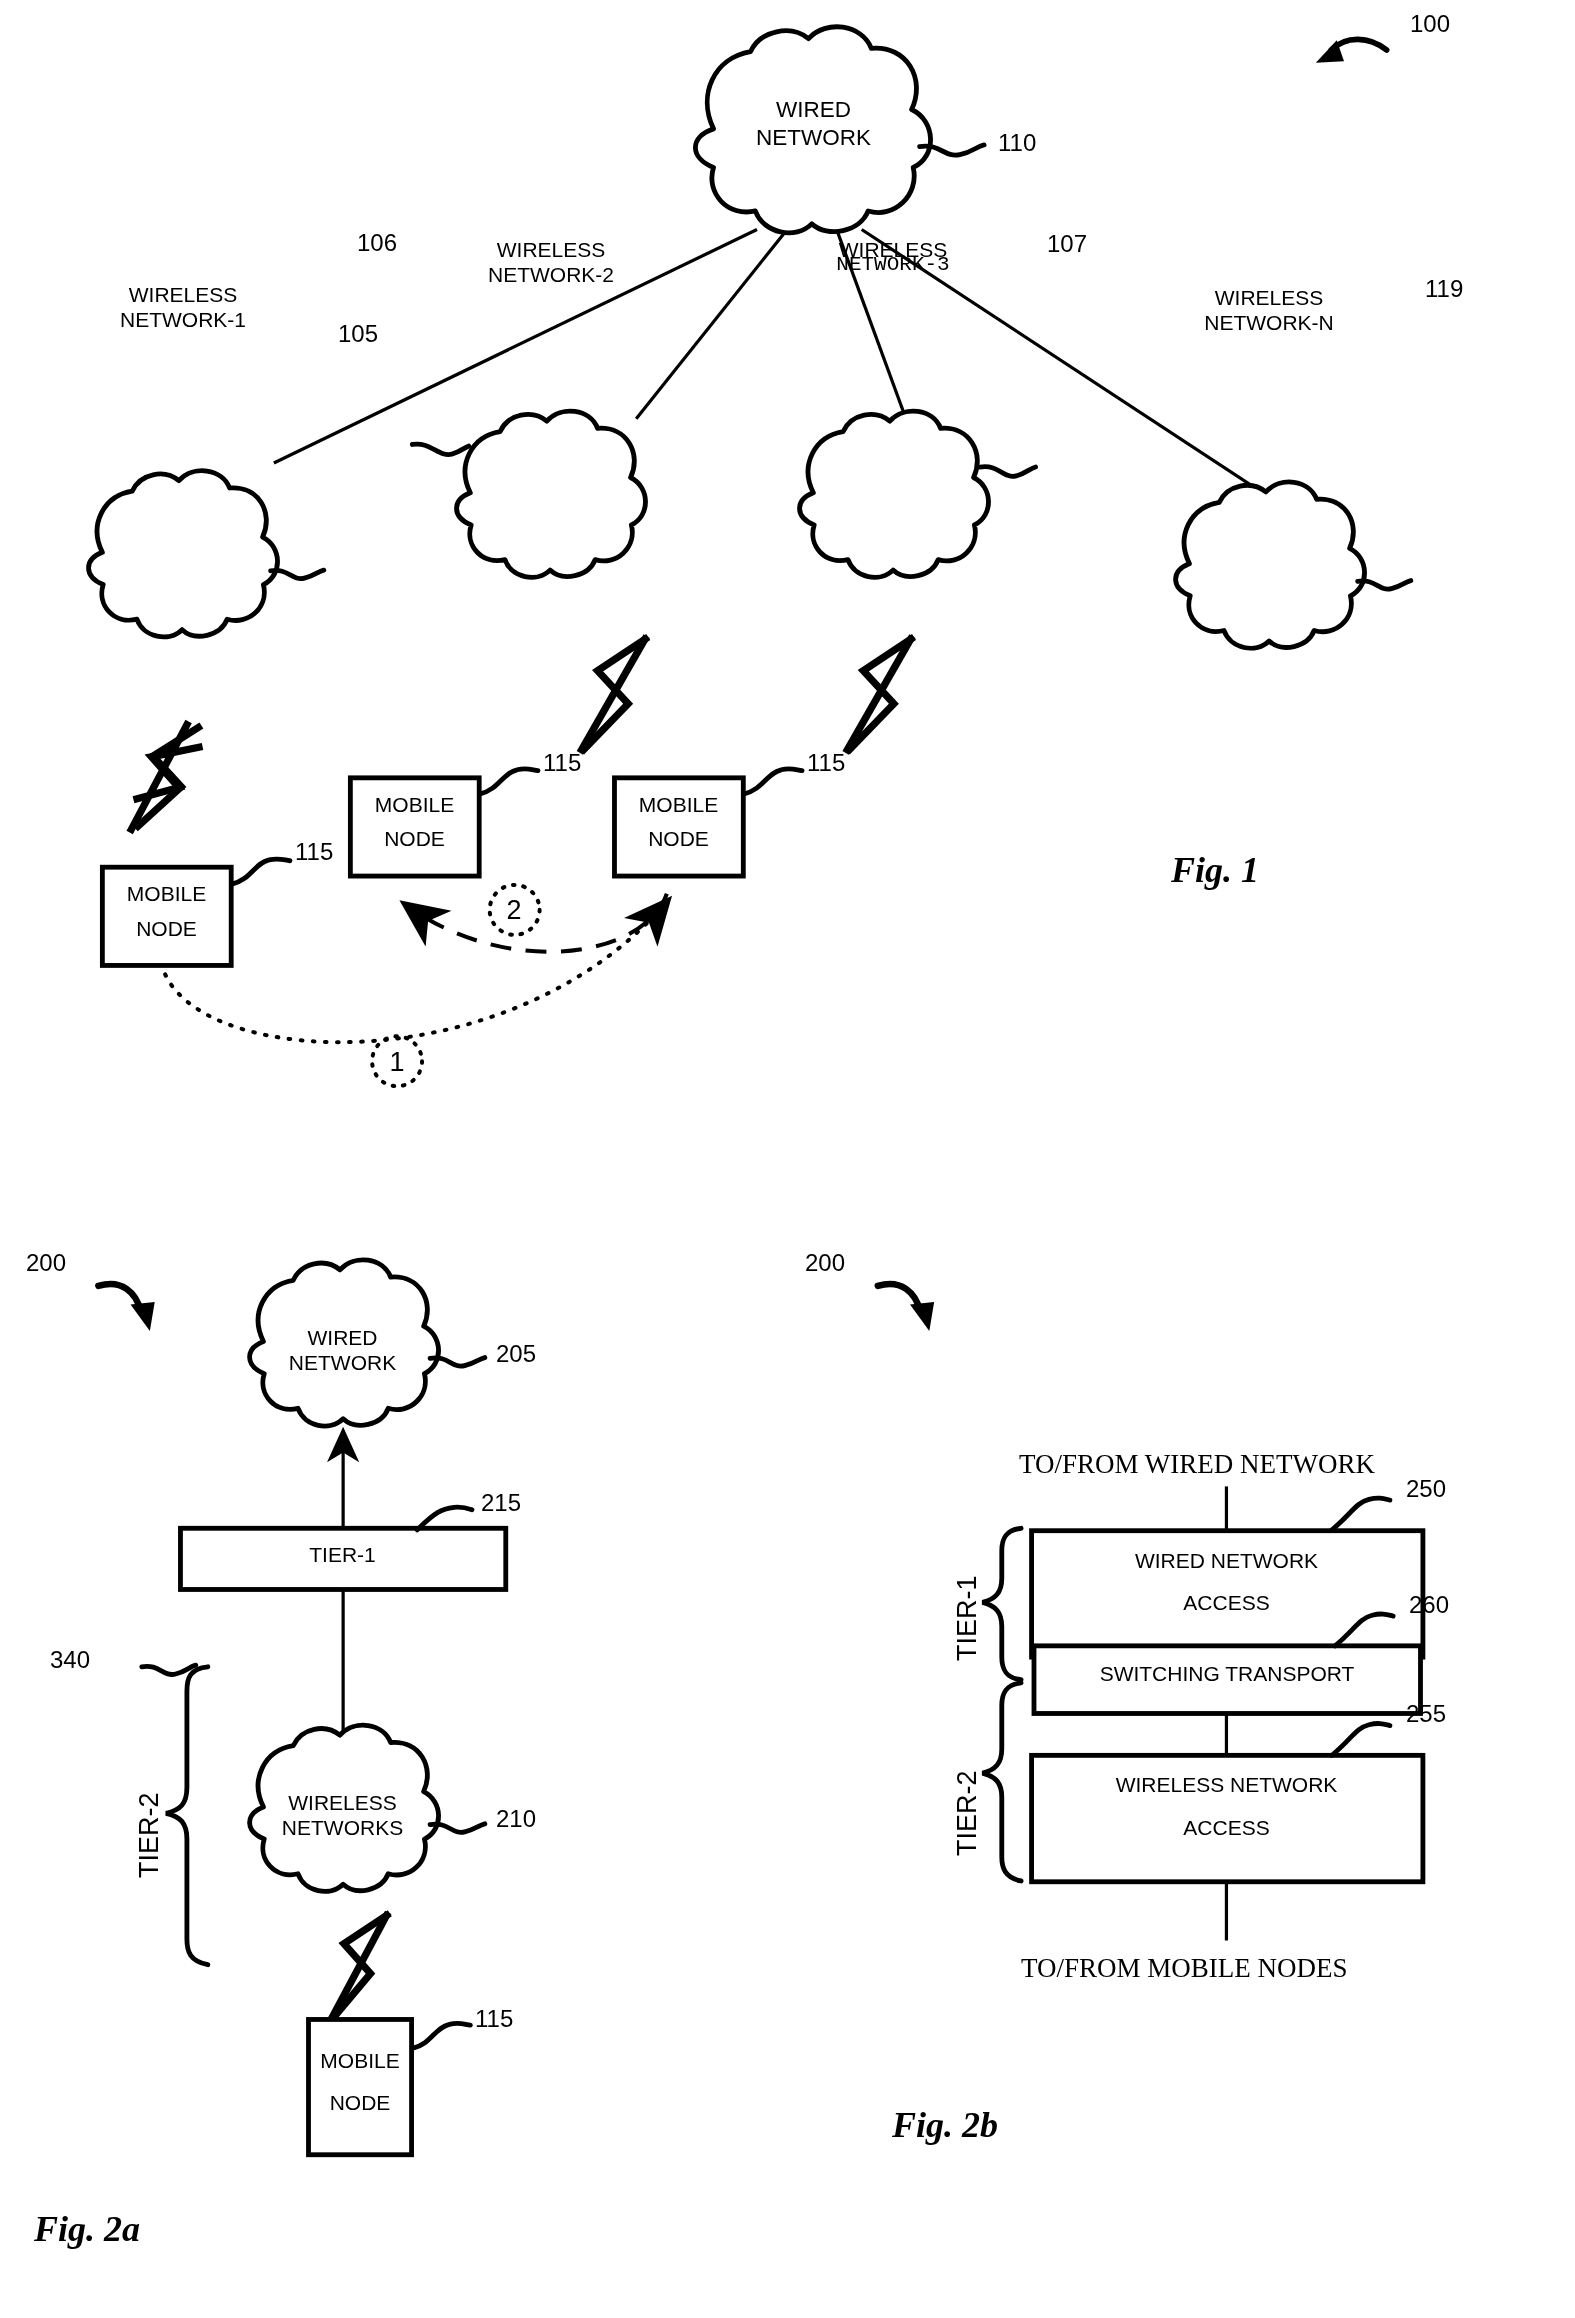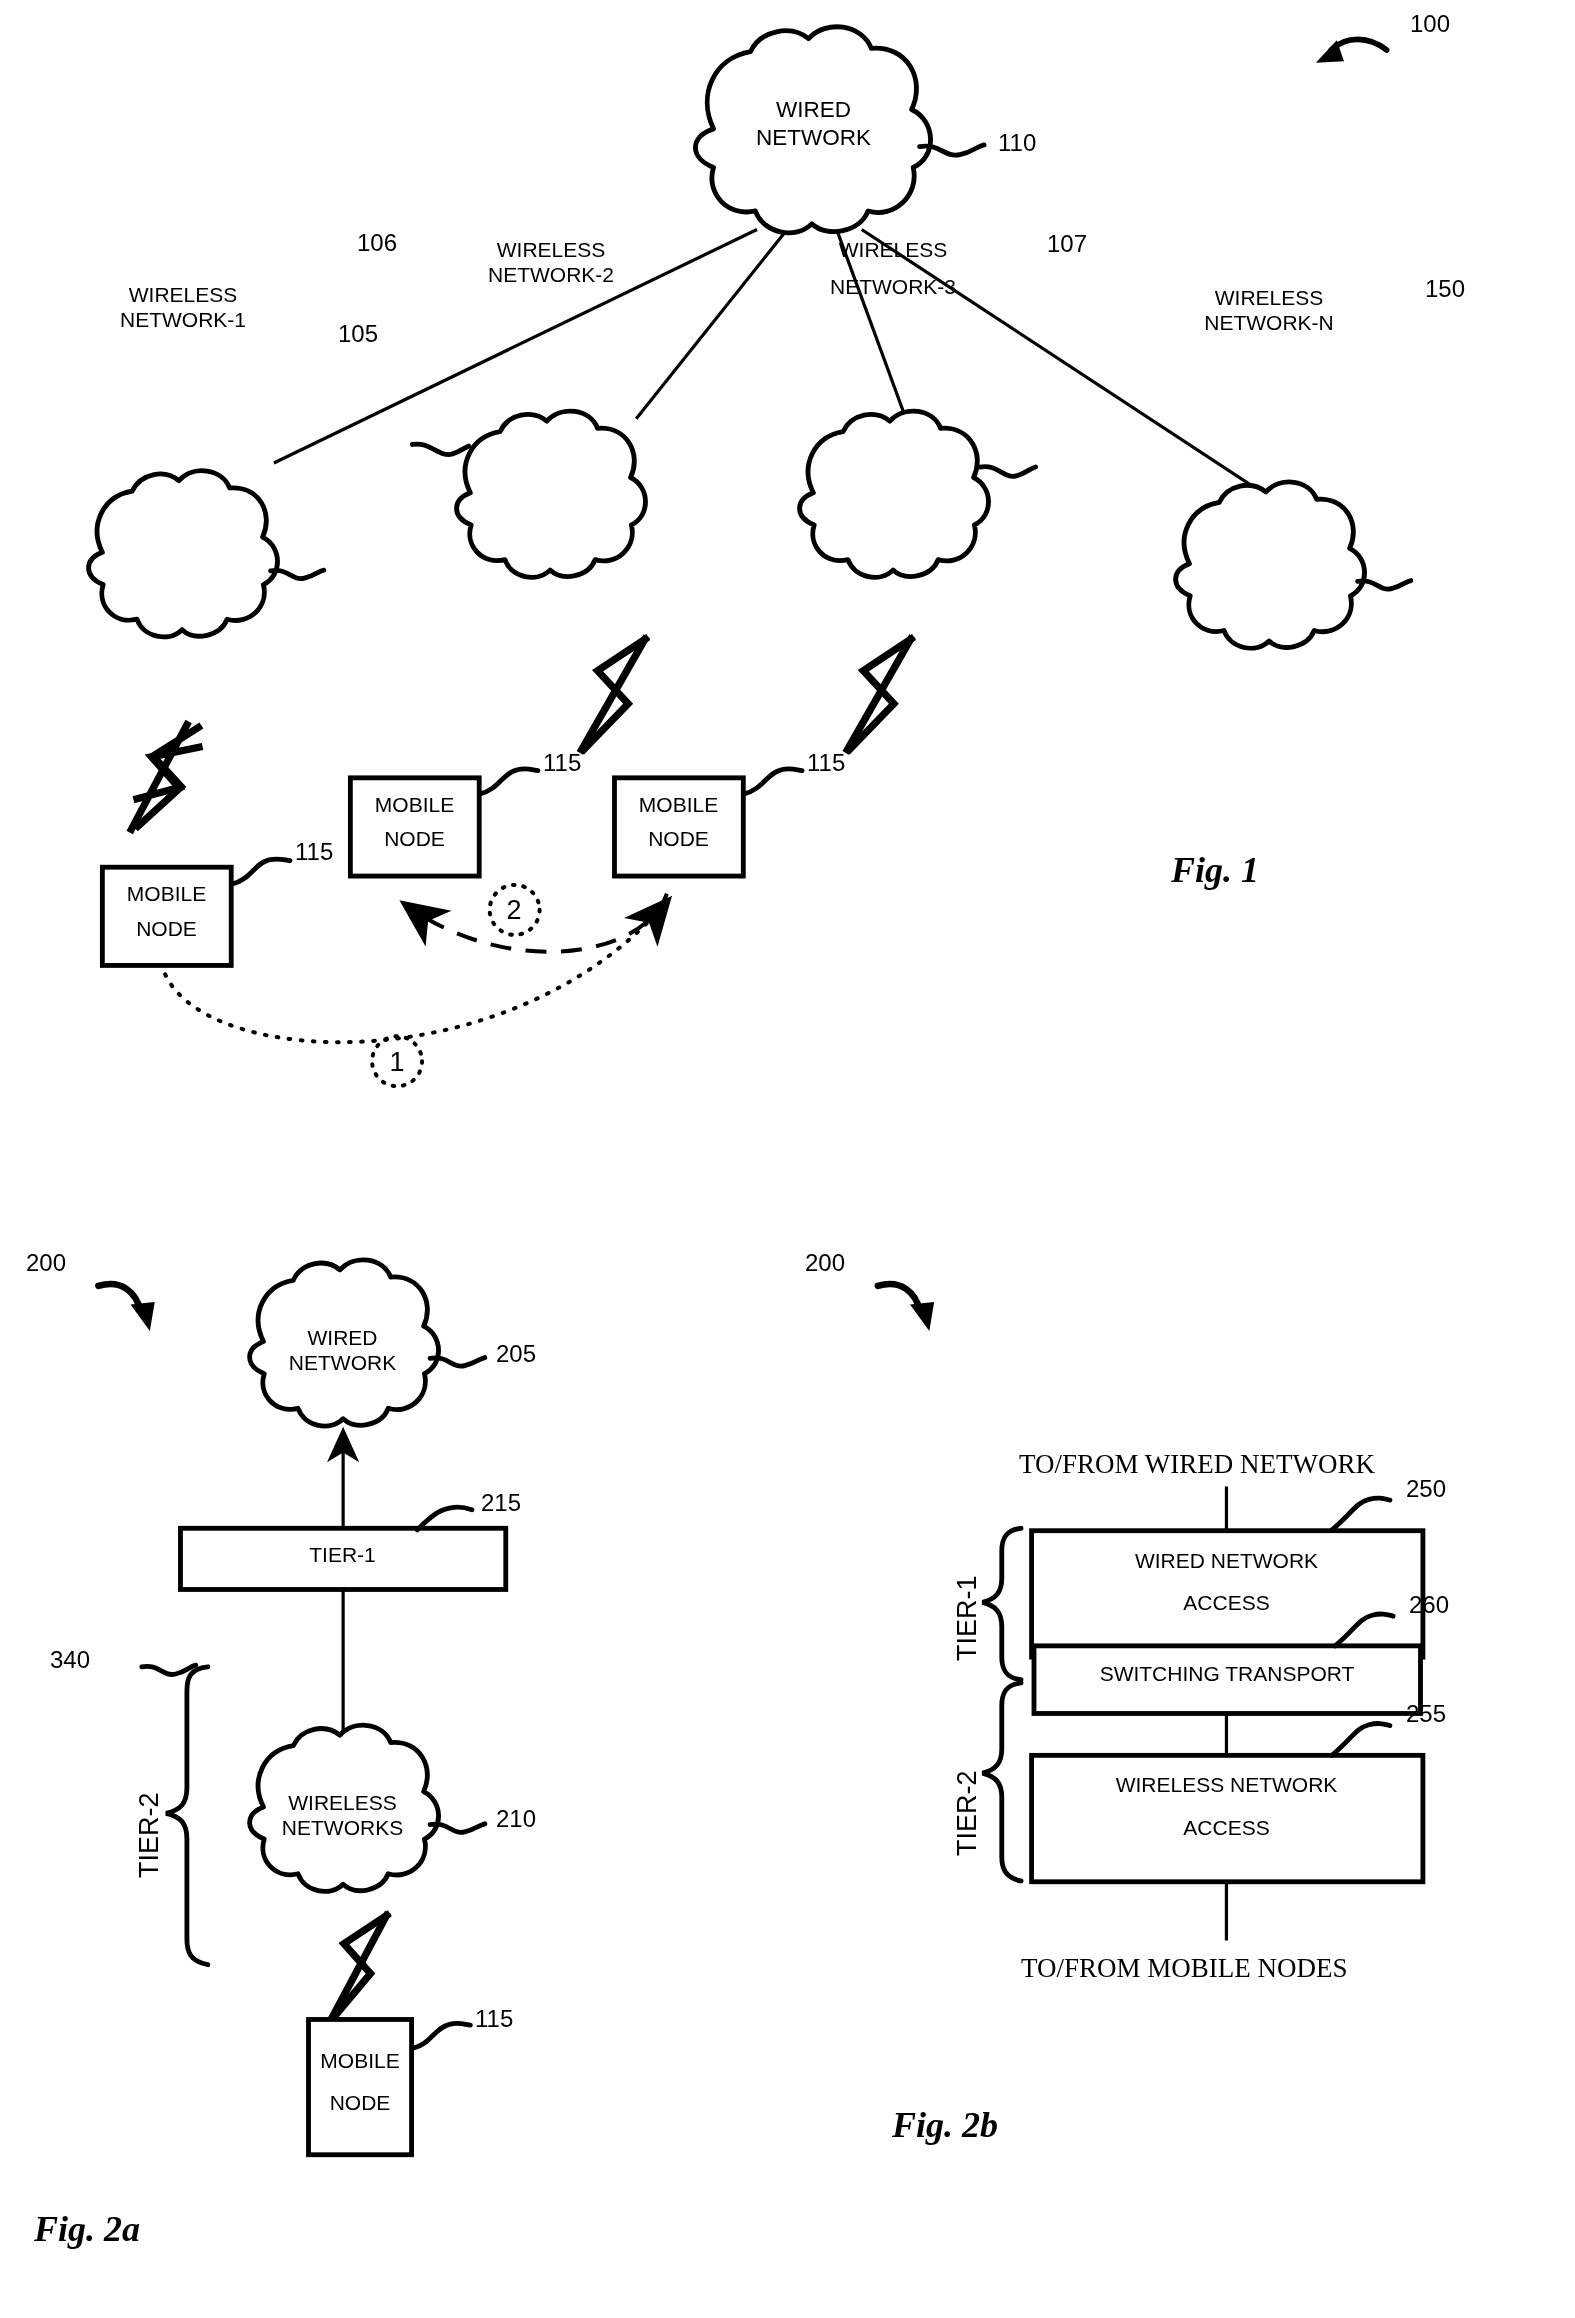--- a/index.html
+++ b/index.html
@@ -366,26 +366,26 @@
 
   <div class="lbl cloud-label" style="left:97px; top:284px; width:172px;">WIRELESS</div>
   <div class="lbl cloud-label" style="left:97px; top:309px; width:172px;">NETWORK-1</div>
   <div class="ref" style="left:338px; top:272px;margin-top:48px;">105</div>
 
   <div class="lbl cloud-label" style="left:465px; top:239px; width:172px;">WIRELESS</div>
   <div class="lbl cloud-label" style="left:465px; top:264px; width:172px;">NETWORK-2</div>
   <div class="ref" style="left:357px; top:229px;">106</div>
 
   <div class="lbl cloud-label" style="left:807px; top:239px; width:172px;">WIRELESS</div>
-  <div class="lbl cloud-label" style="left:807px; top:276px; width:172px;">NETWORK-3</div>
+  <div class="lbl cloud-label" style="left:807px; top:254px; width:172px;font-family:Liberation Mono, monospace;">NETWORK-3</div>
   <div class="ref" style="left:1047px; top:230px;">107</div>
 
   <div class="lbl cloud-label" style="left:1183px; top:287px; width:172px;">WIRELESS</div>
   <div class="lbl cloud-label" style="left:1183px; top:312px; width:172px;">NETWORK-N</div>
-  <div class="ref" style="left:1425px; top:275px;">150</div>
+  <div class="ref" style="left:1425px; top:275px;">119</div>
 
   <div class="lbl box-label" style="left:102px; top:883px; width:129px;">MOBILE</div>
   <div class="lbl box-label" style="left:102px; top:918px; width:129px;">NODE</div>
   <div class="ref" style="left:295px; top:838px;">115</div>
 
   <div class="lbl box-label" style="left:350px; top:794px; width:129px;">MOBILE</div>
   <div class="lbl box-label" style="left:350px; top:828px; width:129px;">NODE</div>
   <div class="ref" style="left:543px; top:749px;">115</div>
 
   <div class="lbl box-label" style="left:614px; top:794px; width:129px;">MOBILE</div>

